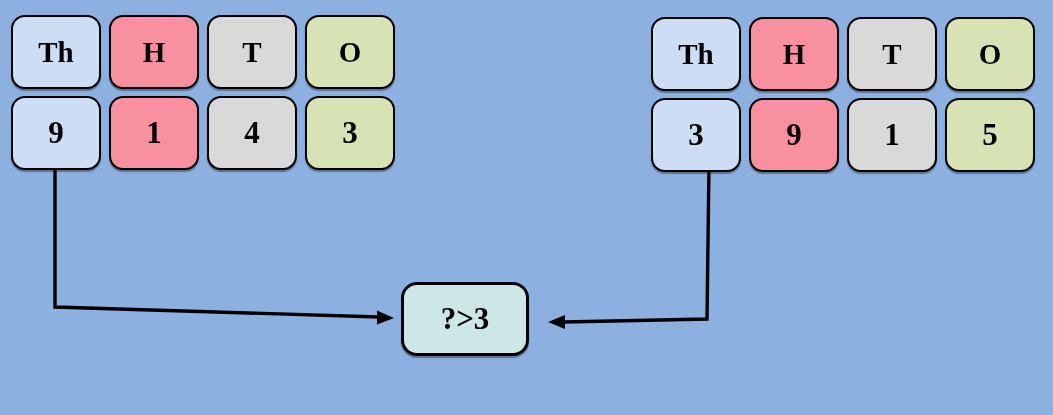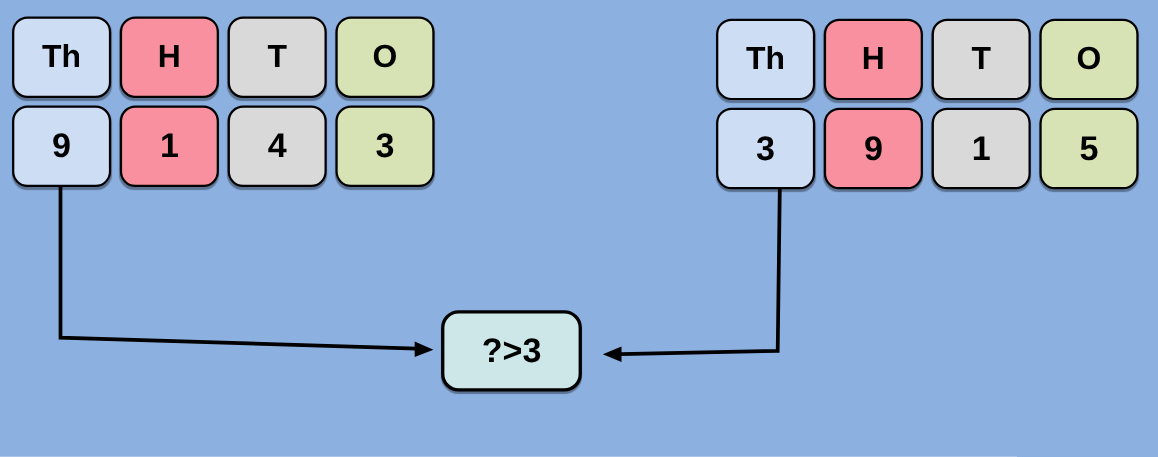--- a/index.html
+++ b/index.html
@@ -1,21 +1,21 @@
 <!DOCTYPE html>
 <html><head>
 <meta charset="utf-8">
 <style>
   html, body { margin: 0; padding: 0; }
   .canvas {
     position: relative;
     width: 1053px;
     height: 415px;
     overflow: hidden;
-    font-family: Liberation Sans, sans-serif;
+    font-family: Liberation Serif, serif;
     text-align: center;
   }
   .arrows-layer {
     position: absolute;
     left: 0; top: 0;
     width: 1053px;
     height: 415px;
   }
   .arrow-line {
     fill: none;

